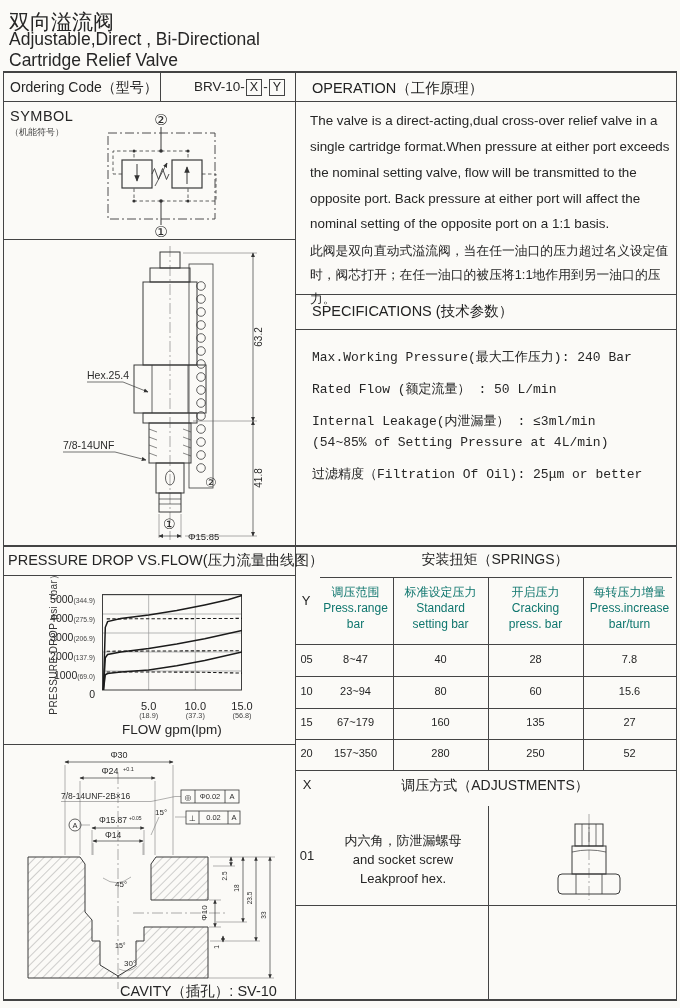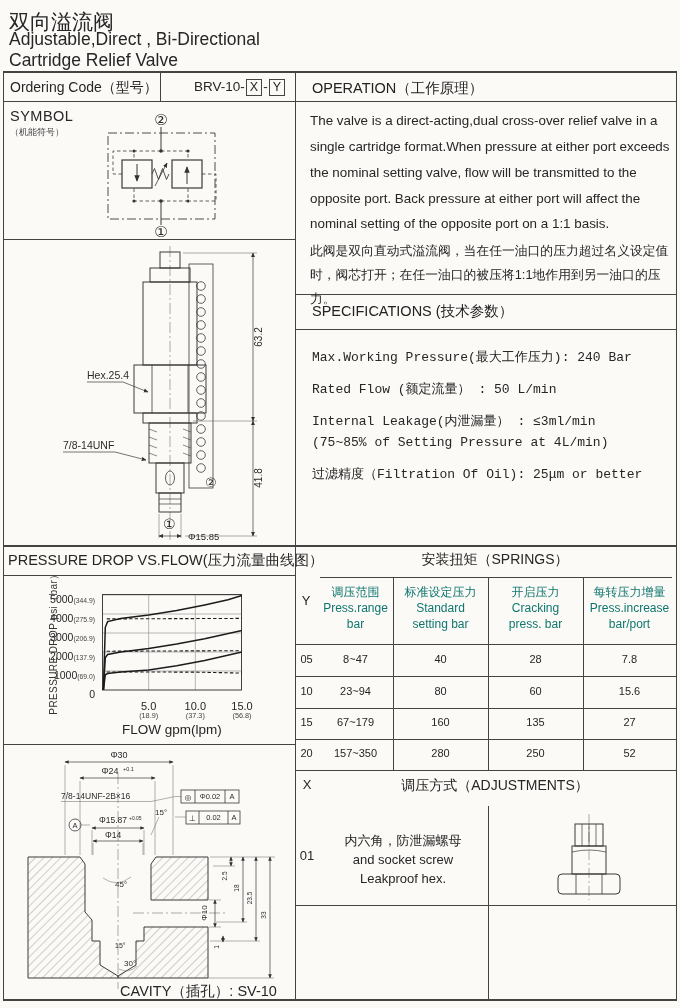--- a/index.html
+++ b/index.html
@@ -206,21 +206,21 @@
 <div class="abs" id="operation-body">
   <div id="operation-en">The valve is a direct-acting,dual cross-over relief valve in a single cartridge format.When pressure at either port exceeds the nominal setting valve, flow will be transmitted to the opposite port. Back pressure at either port will affect the nominal setting of the opposite port on a 1:1 basis.</div>
   <div id="operation-zh">此阀是双向直动式溢流阀，当在任一油口的压力超过名义设定值时，阀芯打开；在任一油口的被压将1:1地作用到另一油口的压力。</div>
 </div>
 
 <div class="abs hdr" id="spec-title">SPECIFICATIONS (技术参数）</div>
 <div class="abs" id="spec-list">
   <div class="spec-item">Max.Working Pressure(最大工作压力): 240 Bar</div>
   <div class="spec-item">Rated Flow (额定流量） : 50 L/min</div>
   <div class="spec-item" style="margin-bottom:2px;">Internal Leakage(内泄漏量） : ≤3ml/min</div>
-  <div class="spec-item">(75~85% of Setting Pressure at 4L/min)</div>
+  <div class="spec-item">(54~85% of Setting Pressure at 4L/min)</div>
   <div class="spec-item">过滤精度（Filtration Of Oil):    25μm or better</div>
 </div>
 
 <div class="abs" id="chart-title">PRESSURE DROP VS.FLOW(压力流量曲线图）</div>
 <div class="abs" id="y-axis-label">PRESSURE DROP psi（bar）</div>
 <div class="abs" id="y-ticks">
     <div class="ytick" style="top: 90px;"><span class="psi">0</span><span class="bar"></span></div>
     <div class="ytick" style="top: 71px;"><span class="psi">1000</span><span class="bar">(69.0)</span></div>
     <div class="ytick" style="top: 52px;"><span class="psi">2000</span><span class="bar">(137.9)</span></div>
     <div class="ytick" style="top: 33px;"><span class="psi">3000</span><span class="bar">(206.9)</span></div>
@@ -273,21 +273,21 @@
     <span>setting bar</span>
 </div>
 <div class="abs center spr-colhdr" style="left:488px;width:95px;">
   <span>开启压力</span>
     <span>Cracking</span>
     <span>press. bar</span>
 </div>
 <div class="abs center spr-colhdr" style="left:583px;width:93px;">
   <span>每转压力增量</span>
     <span>Press.increase</span>
-    <span>bar/port</span>
+    <span>bar/turn</span>
 </div>
 
 <div class="abs center spr-cell" style="left:295px;top:653px;width:23px;">05</div>
 <div class="abs center spr-cell" style="left:318px;top:653px;width:75px;">8~47</div>
 <div class="abs center spr-cell" style="left:393px;top:653px;width:95px;">40</div>
 <div class="abs center spr-cell" style="left:488px;top:653px;width:95px;">28</div>
 <div class="abs center spr-cell" style="left:583px;top:653px;width:93px;">7.8</div>
 
 <div class="abs center spr-cell" style="left:295px;top:685px;width:23px;">10</div>
 <div class="abs center spr-cell" style="left:318px;top:685px;width:75px;">23~94</div>

